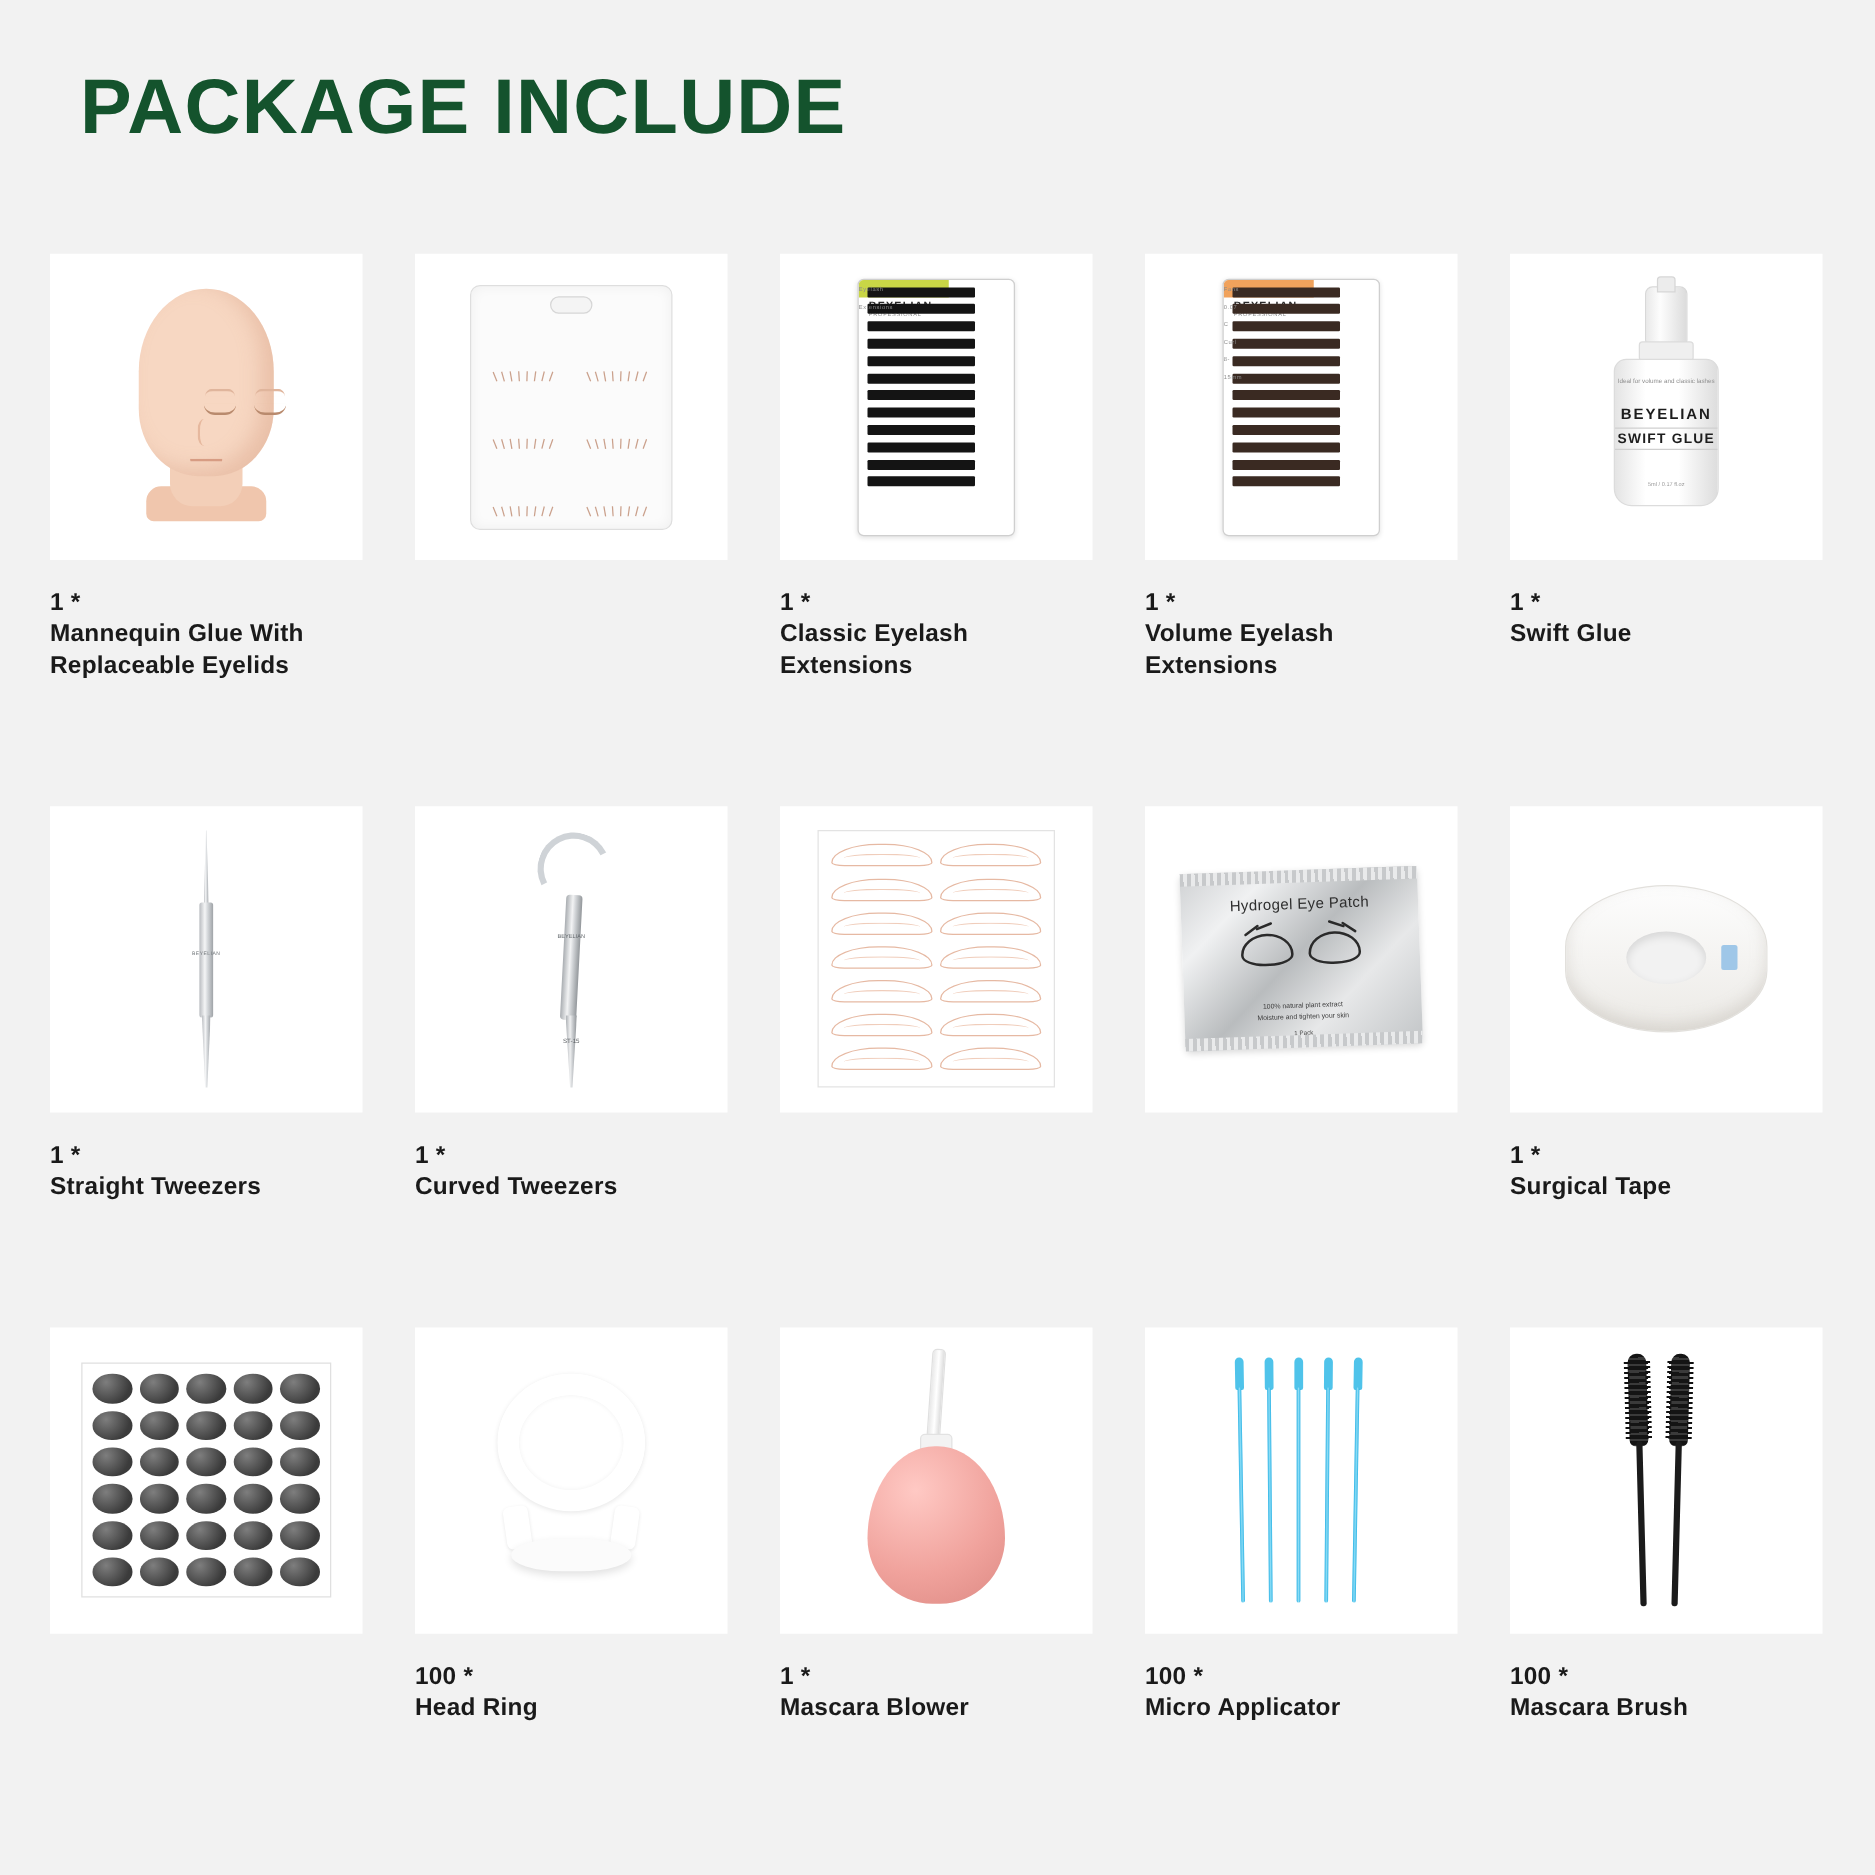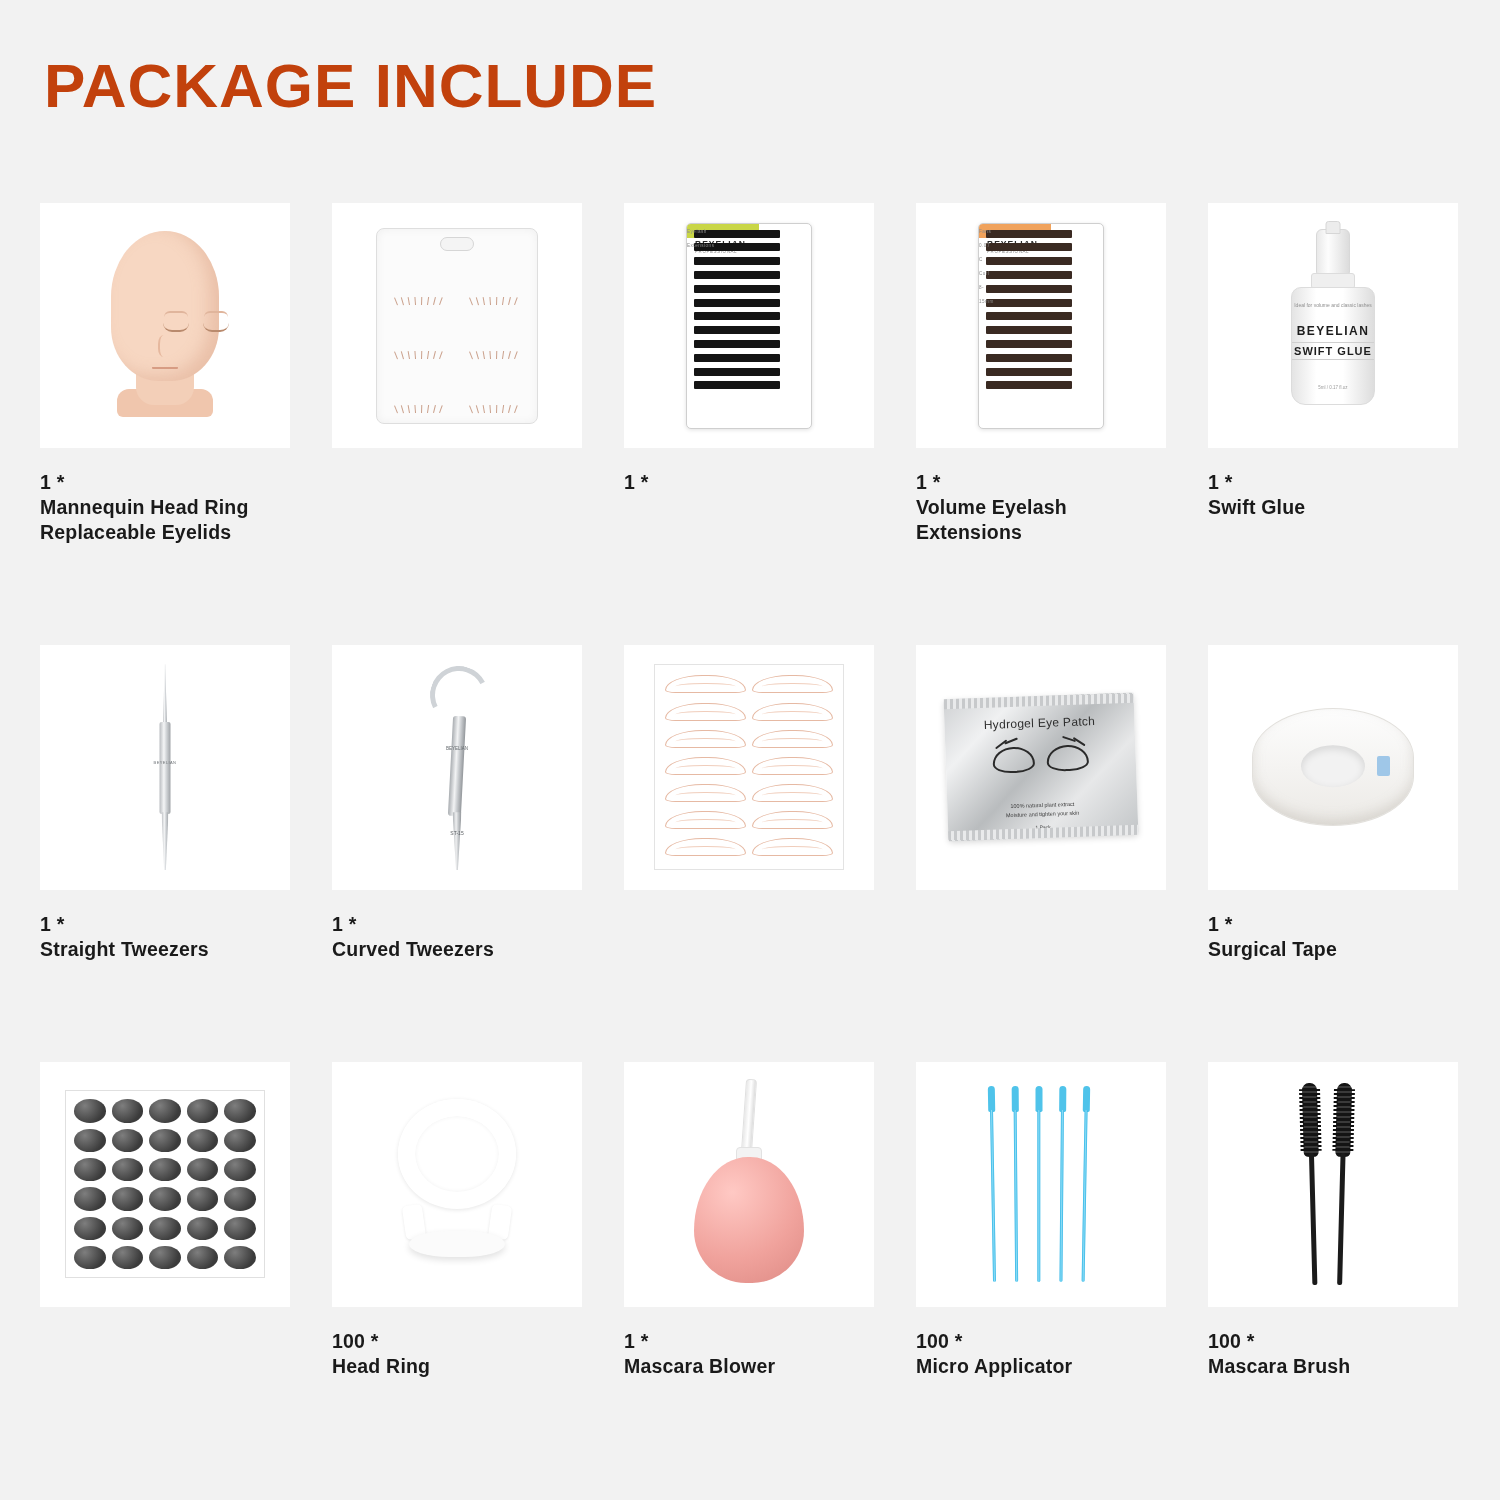--- a/index.html
+++ b/index.html
@@ -10,22 +10,22 @@
     font-family: "Liberation Sans", sans-serif;
     color: #1a1a1a;
     overflow: hidden;
   }
   .page { width: 1500px; height: 1500px; padding: 40px 40px 0 40px; position: relative; }
 
   .page-title {
     font-size: 62px;
     font-weight: bold;
     letter-spacing: 1px;
-    margin: 10px 0 0 4px;
-    color: #c2410c;
+    margin: 10px 0 0 24px;
+    color: #14532d;
   }
 
   .grid {
     margin-top: 82px;
     display: grid;
     grid-template-columns: repeat(5, 1fr);
     grid-template-rows: repeat(3, auto);
     column-gap: 40px;
     row-gap: 0;
   }
@@ -344,21 +344,21 @@
               <span class="brow-r"></span>
             <span class="eye-l"></span>
               <span class="eye-r"></span>
             <span class="nose"></span>
               <span class="mouth"></span>
           </span>
         </span>
       </div>
       <div class="caption">
         <span class="qty">1 *</span>
-        <span class="nm">Mannequin Head Ring Replaceable Eyelids</span>
+        <span class="nm">Mannequin Glue With Replaceable Eyelids</span>
       </div>
     </div>
 
     <div class="cell">
       <div class="thumb">
         <span class="blister">
           <span class="blister-hook"></span>
           <span class="pad-grid">
             <span class="pad"><span class="pad-lid"></span><span class="pad-lashes">
                   <i style="left:4px;transform:rotate(-22deg)"></i>
@@ -452,20 +452,21 @@
             <span class="tray-right-strip">
               
               
             </span>
             <span class="tray-footer">Professional Eyelash Extensions</span>
           </span>
         </span>
       </div>
       <div class="caption">
         <span class="qty">1 *</span>
+        <span class="nm">Classic Eyelash Extensions</span>
       </div>
     </div>
 
     <div class="cell">
       <div class="thumb">
         <span class="tray">
           <span class="tray-top">
             <span class="tray-band-orange"></span>
             <span class="tray-brand">BEYELIAN</span>
             <span class="tray-sub">PROFESSIONAL</span>

